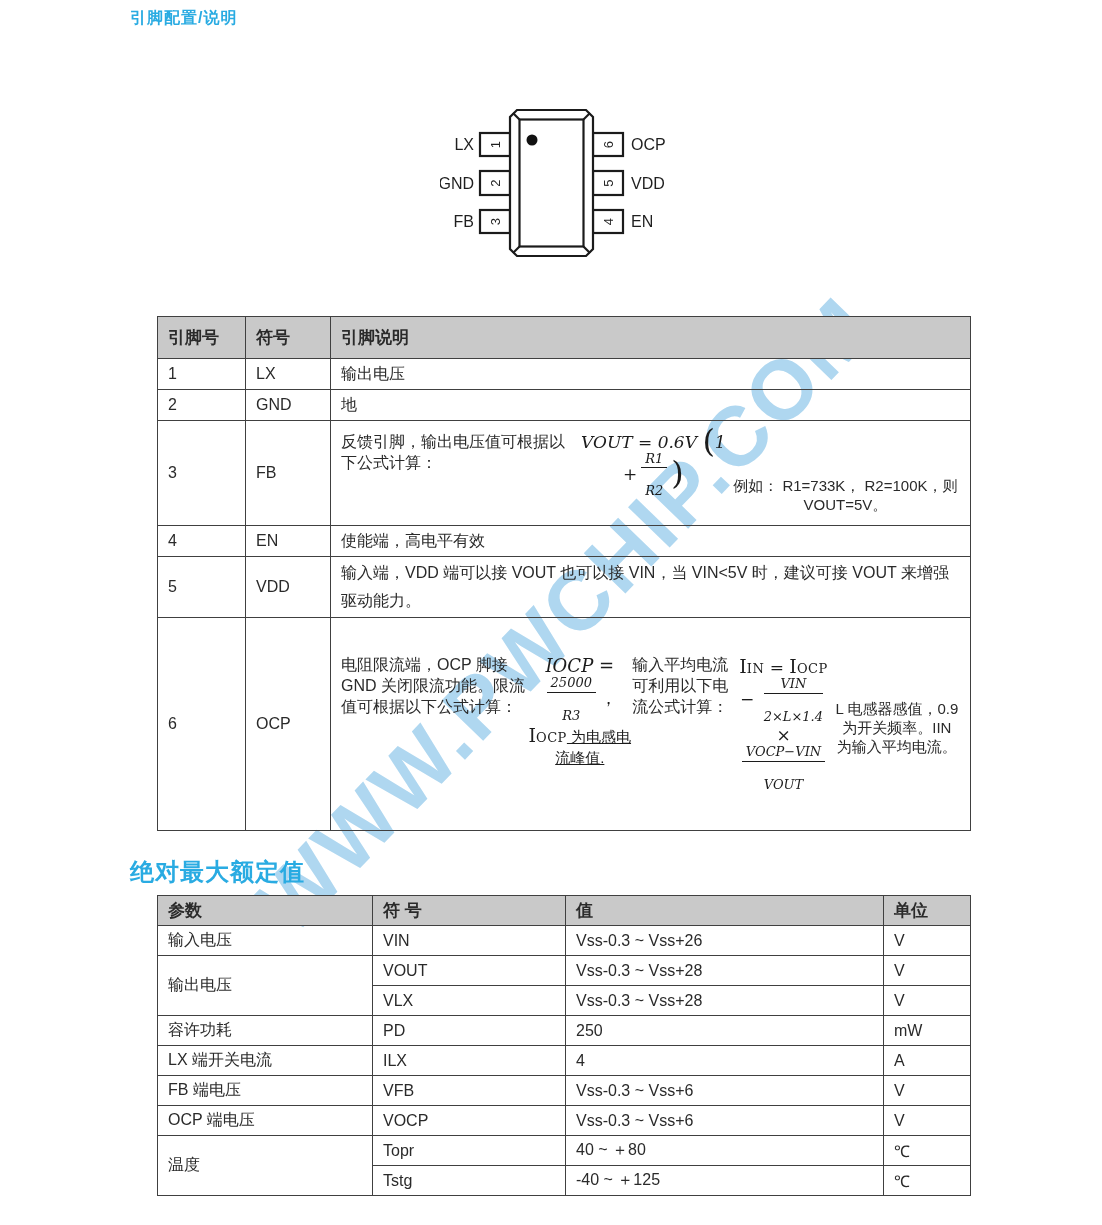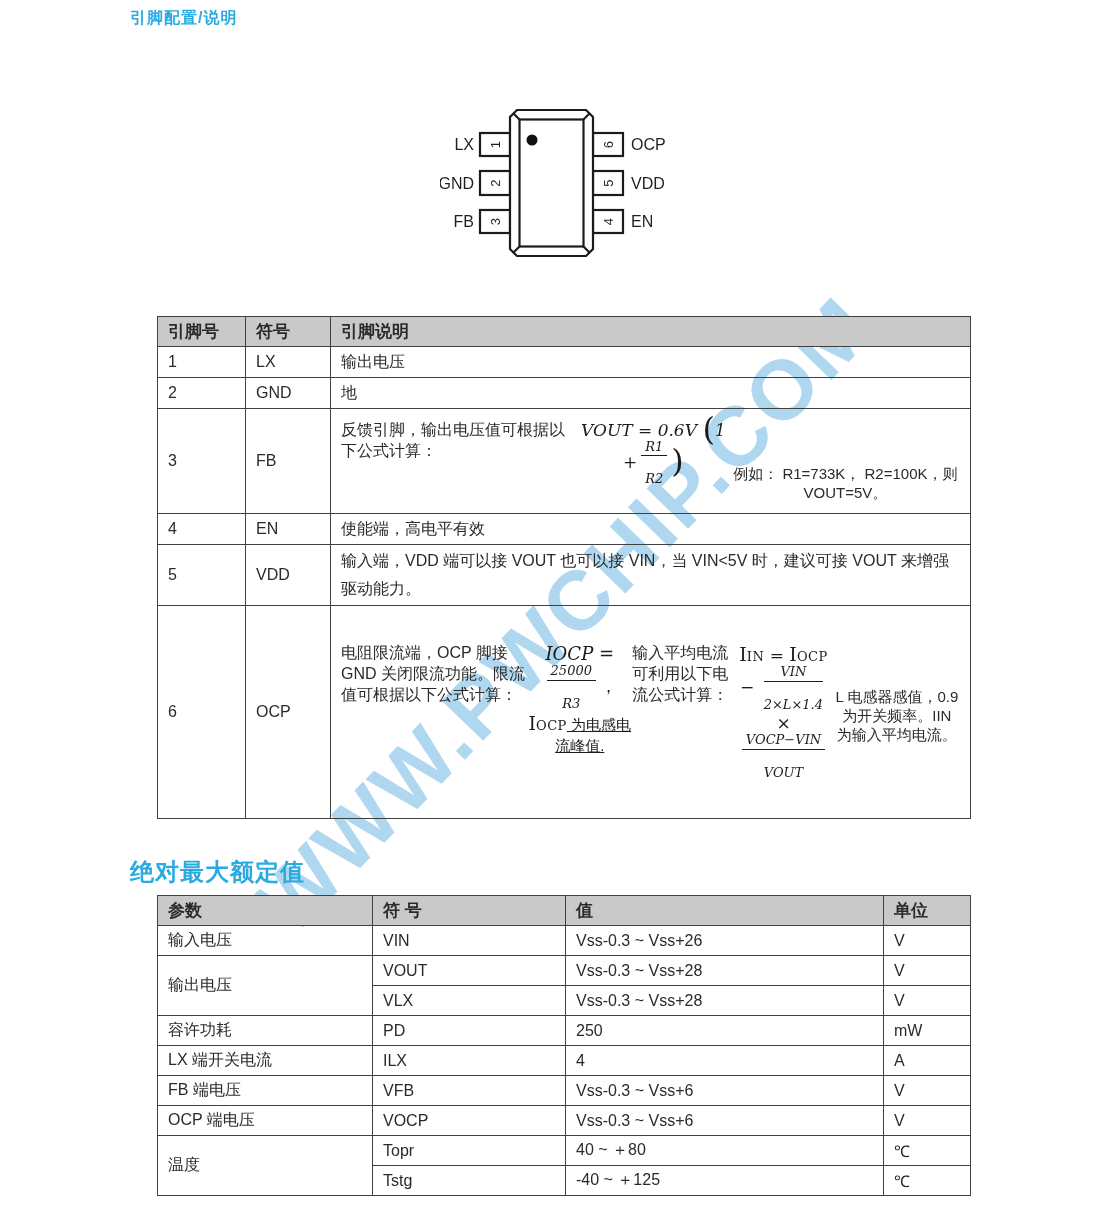--- a/index.html
+++ b/index.html
@@ -98,21 +98,21 @@
   </svg>
 </div>
 
 <table id="pin-table">
   <colgroup>
       <col style="width:88px">
       <col style="width:85px">
       <col style="width:640px">
     </colgroup>
   <tbody>
-      <tr style="height:30px">
+      <tr style="height:42px">
     <th>引脚号</th>
     <th>符号</th>
     <th>引脚说明</th>
   </tr>
   <tr style="height:31px">
     <td>1</td>
     <td>LX</td>
     <td>输出电压</td>
   </tr>
   <tr style="height:31px">

